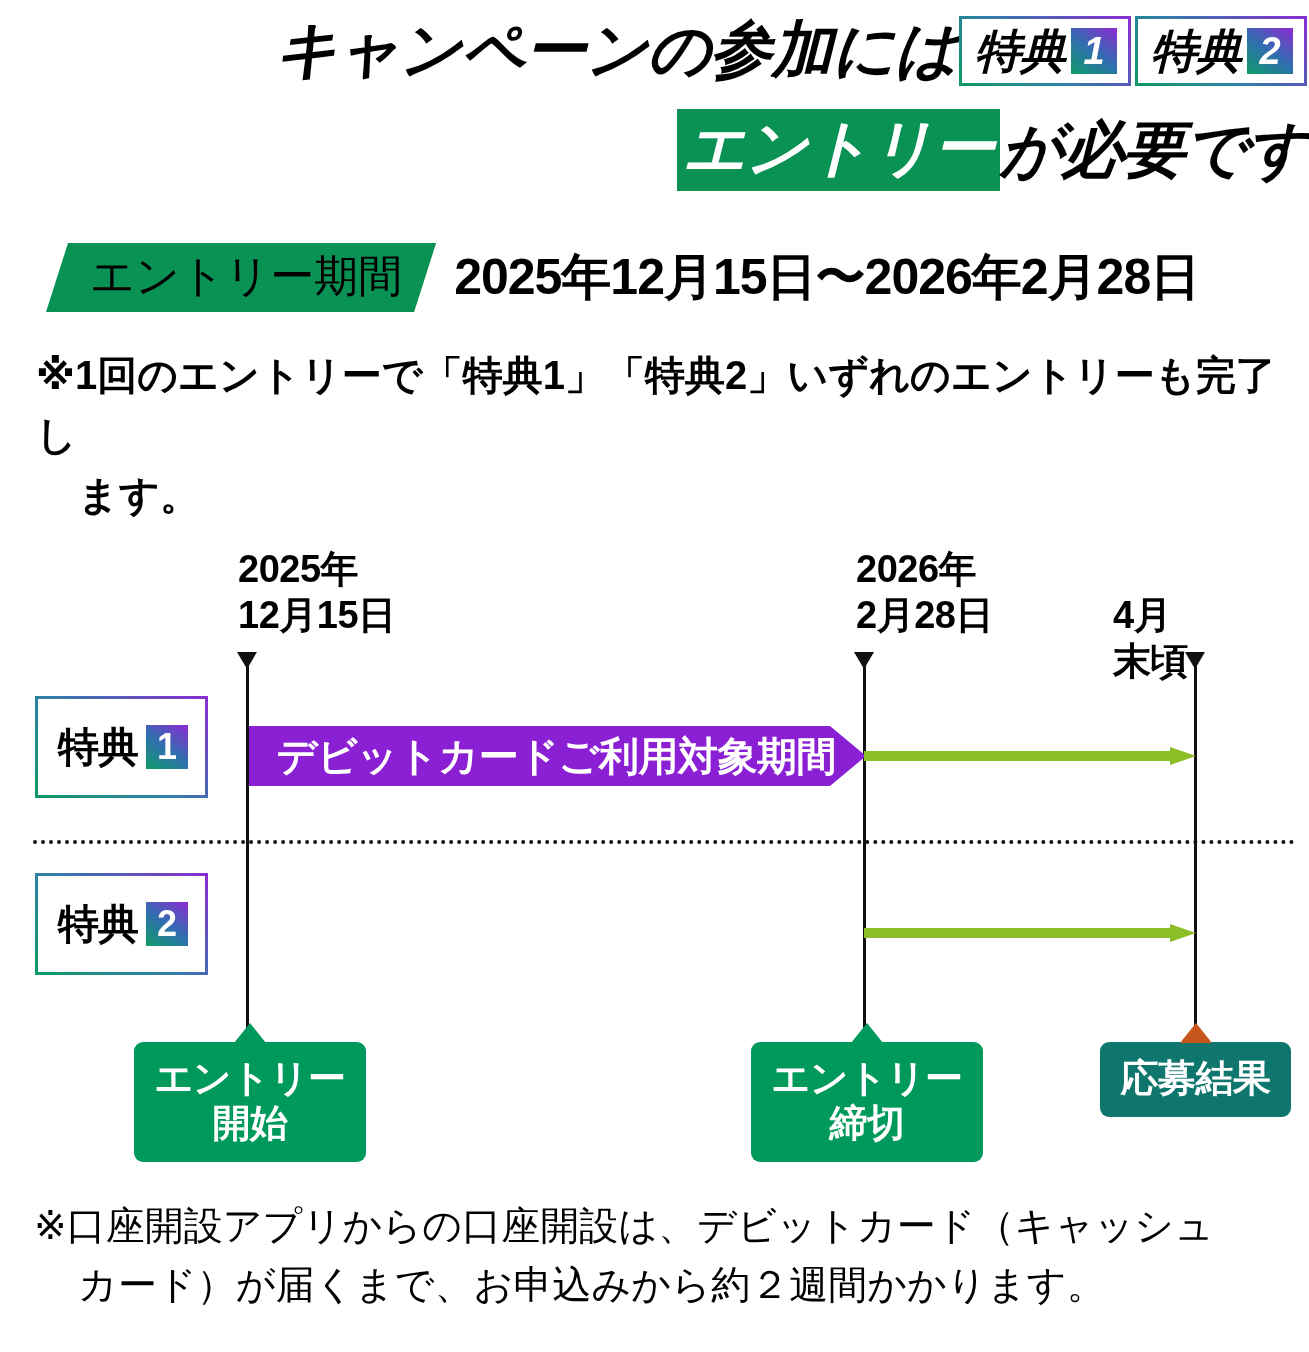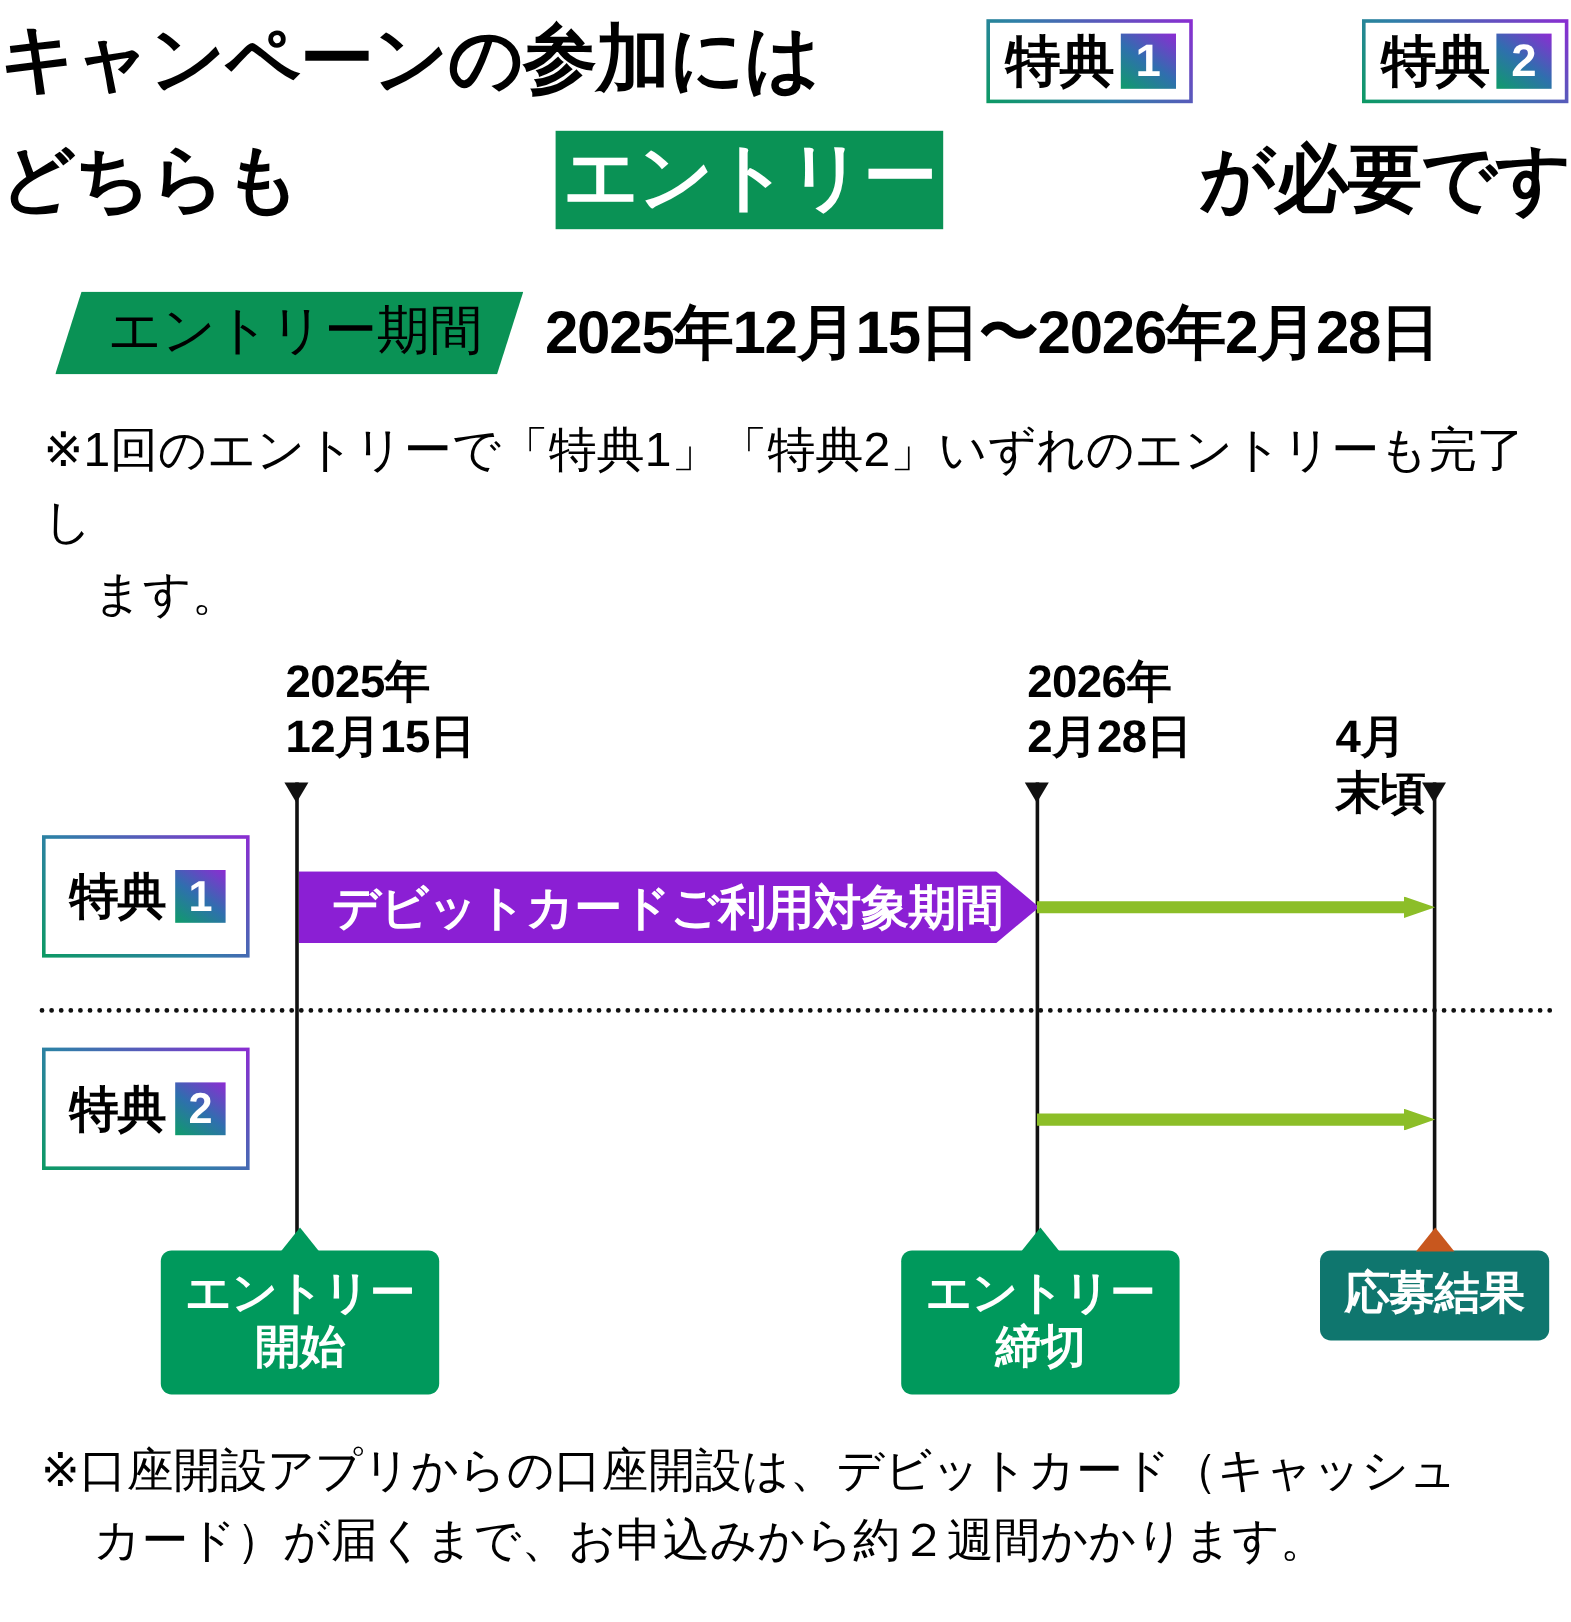--- a/index.html
+++ b/index.html
@@ -18,22 +18,23 @@
 
   
   .headline {
     position: absolute;
     left: 0; top: 0;
     width: 1309px;
   }
   .headline-line {
     display: flex;
     align-items: center;
-    justify-content: space-between;
+    justify-content: flex-end;
     white-space: nowrap;
+    font-style: italic;
   }
   .hl1 { height: 100px; }
   .hl2 { height: 100px; }
   .hl-text {
     font-size: 62px;
     font-weight: 900;
     letter-spacing: -1px;
     line-height: 1;
   }
 
@@ -111,21 +112,21 @@
     white-space: nowrap;
   }
 
   
   .note1 {
     position: absolute;
     left: 36px;
     top: 345px;
     width: 1260px;
     font-size: 40px;
-    font-weight: 400;
+    font-weight: 700;
     line-height: 1.5;
     text-indent: 0;
   }
   .note1 .cont { display:block; padding-left: 42px; }
 
   
   .timeline {
     position: absolute;
     left: 0;
     top: 520px;
@@ -310,21 +311,20 @@
 
     <span class="chip">
       <span class="chip-inner">
         <span class="chip-word">特典</span>
         <span class="chip-num">2</span>
       </span>
     </span>
   </div>
 
   <div class="headline-line hl2">
-    <span class="hl-text">どちらも</span>
     <span class="hl-green-mark">エントリー</span>
     <span class="hl-text">が必要です</span>
   </div>
 </div>
 
 <div class="period-row">
   <span class="period-badge">エントリー期間</span>
   <span class="period-value">2025年12月15日〜2026年2月28日</span>
 </div>
 

